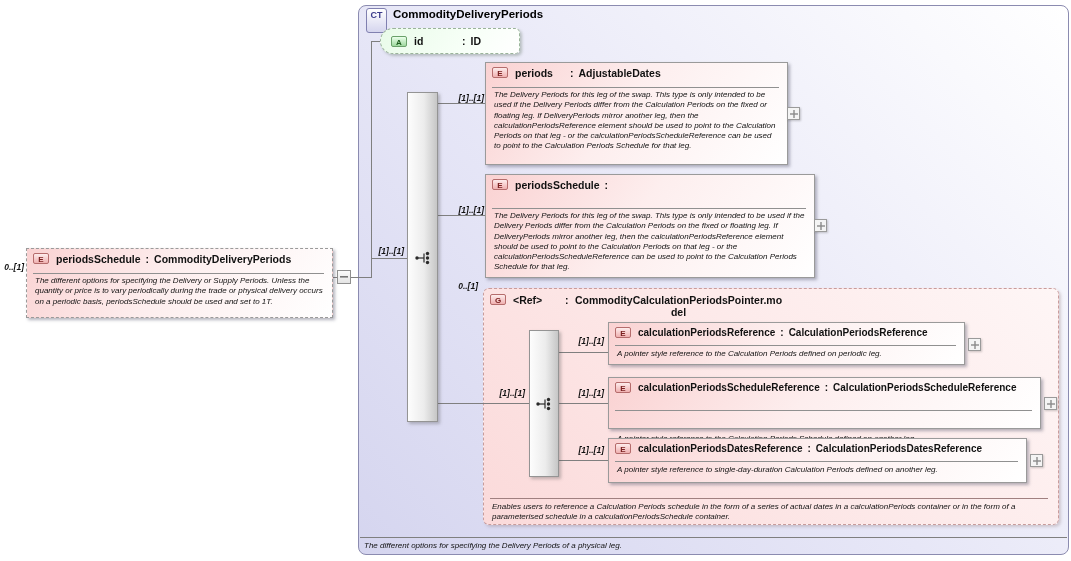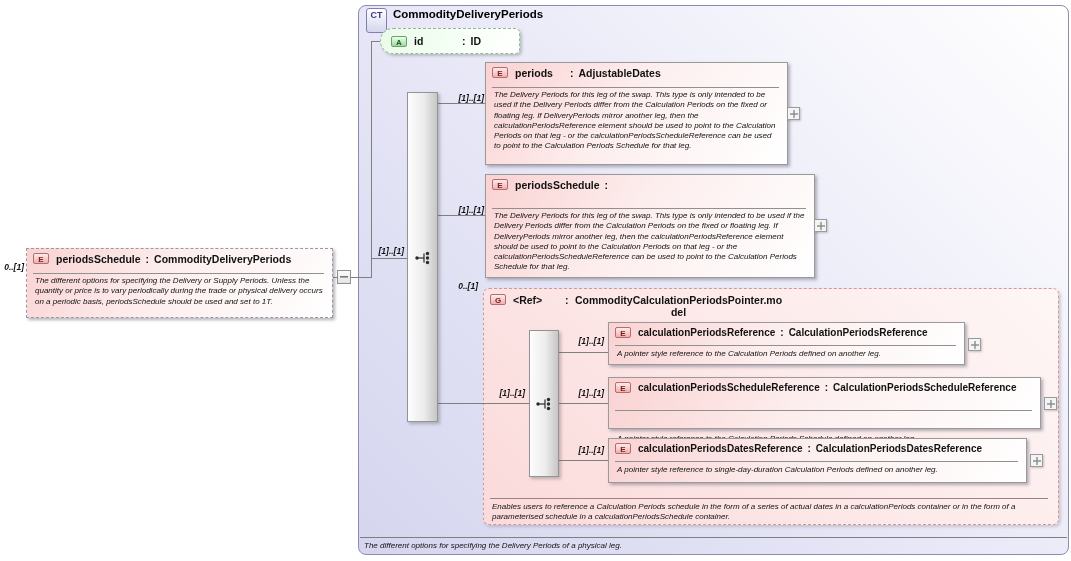--- a/index.html
+++ b/index.html
@@ -229,21 +229,21 @@
   </div>
 
   <div class="ebox b-cref">
     <div class="hdr">
       <span class="badge e">E</span>
       <span class="nm">calculationPeriodsReference</span>
       <span class="co">:</span>
       <span class="ty">CalculationPeriodsReference</span>
     </div>
     <div class="sep"></div>
-    <div class="ann">A pointer style reference to the Calculation Periods defined on another leg.</div>
+    <div class="ann">A pointer style reference to the Calculation Periods defined on periodic leg.</div>
   </div>
   <div class="plus" style="left:968px;top:338px;">
     <svg width="8" height="8" viewBox="0 0 8 8">
         <g stroke="#8a8a8a" stroke-width="1.4">
           <line x1="0" y1="4" x2="8" y2="4"></line>
           <line x1="4" y1="0" x2="4" y2="8"></line>
         </g>
       </svg>
   </div>
 

